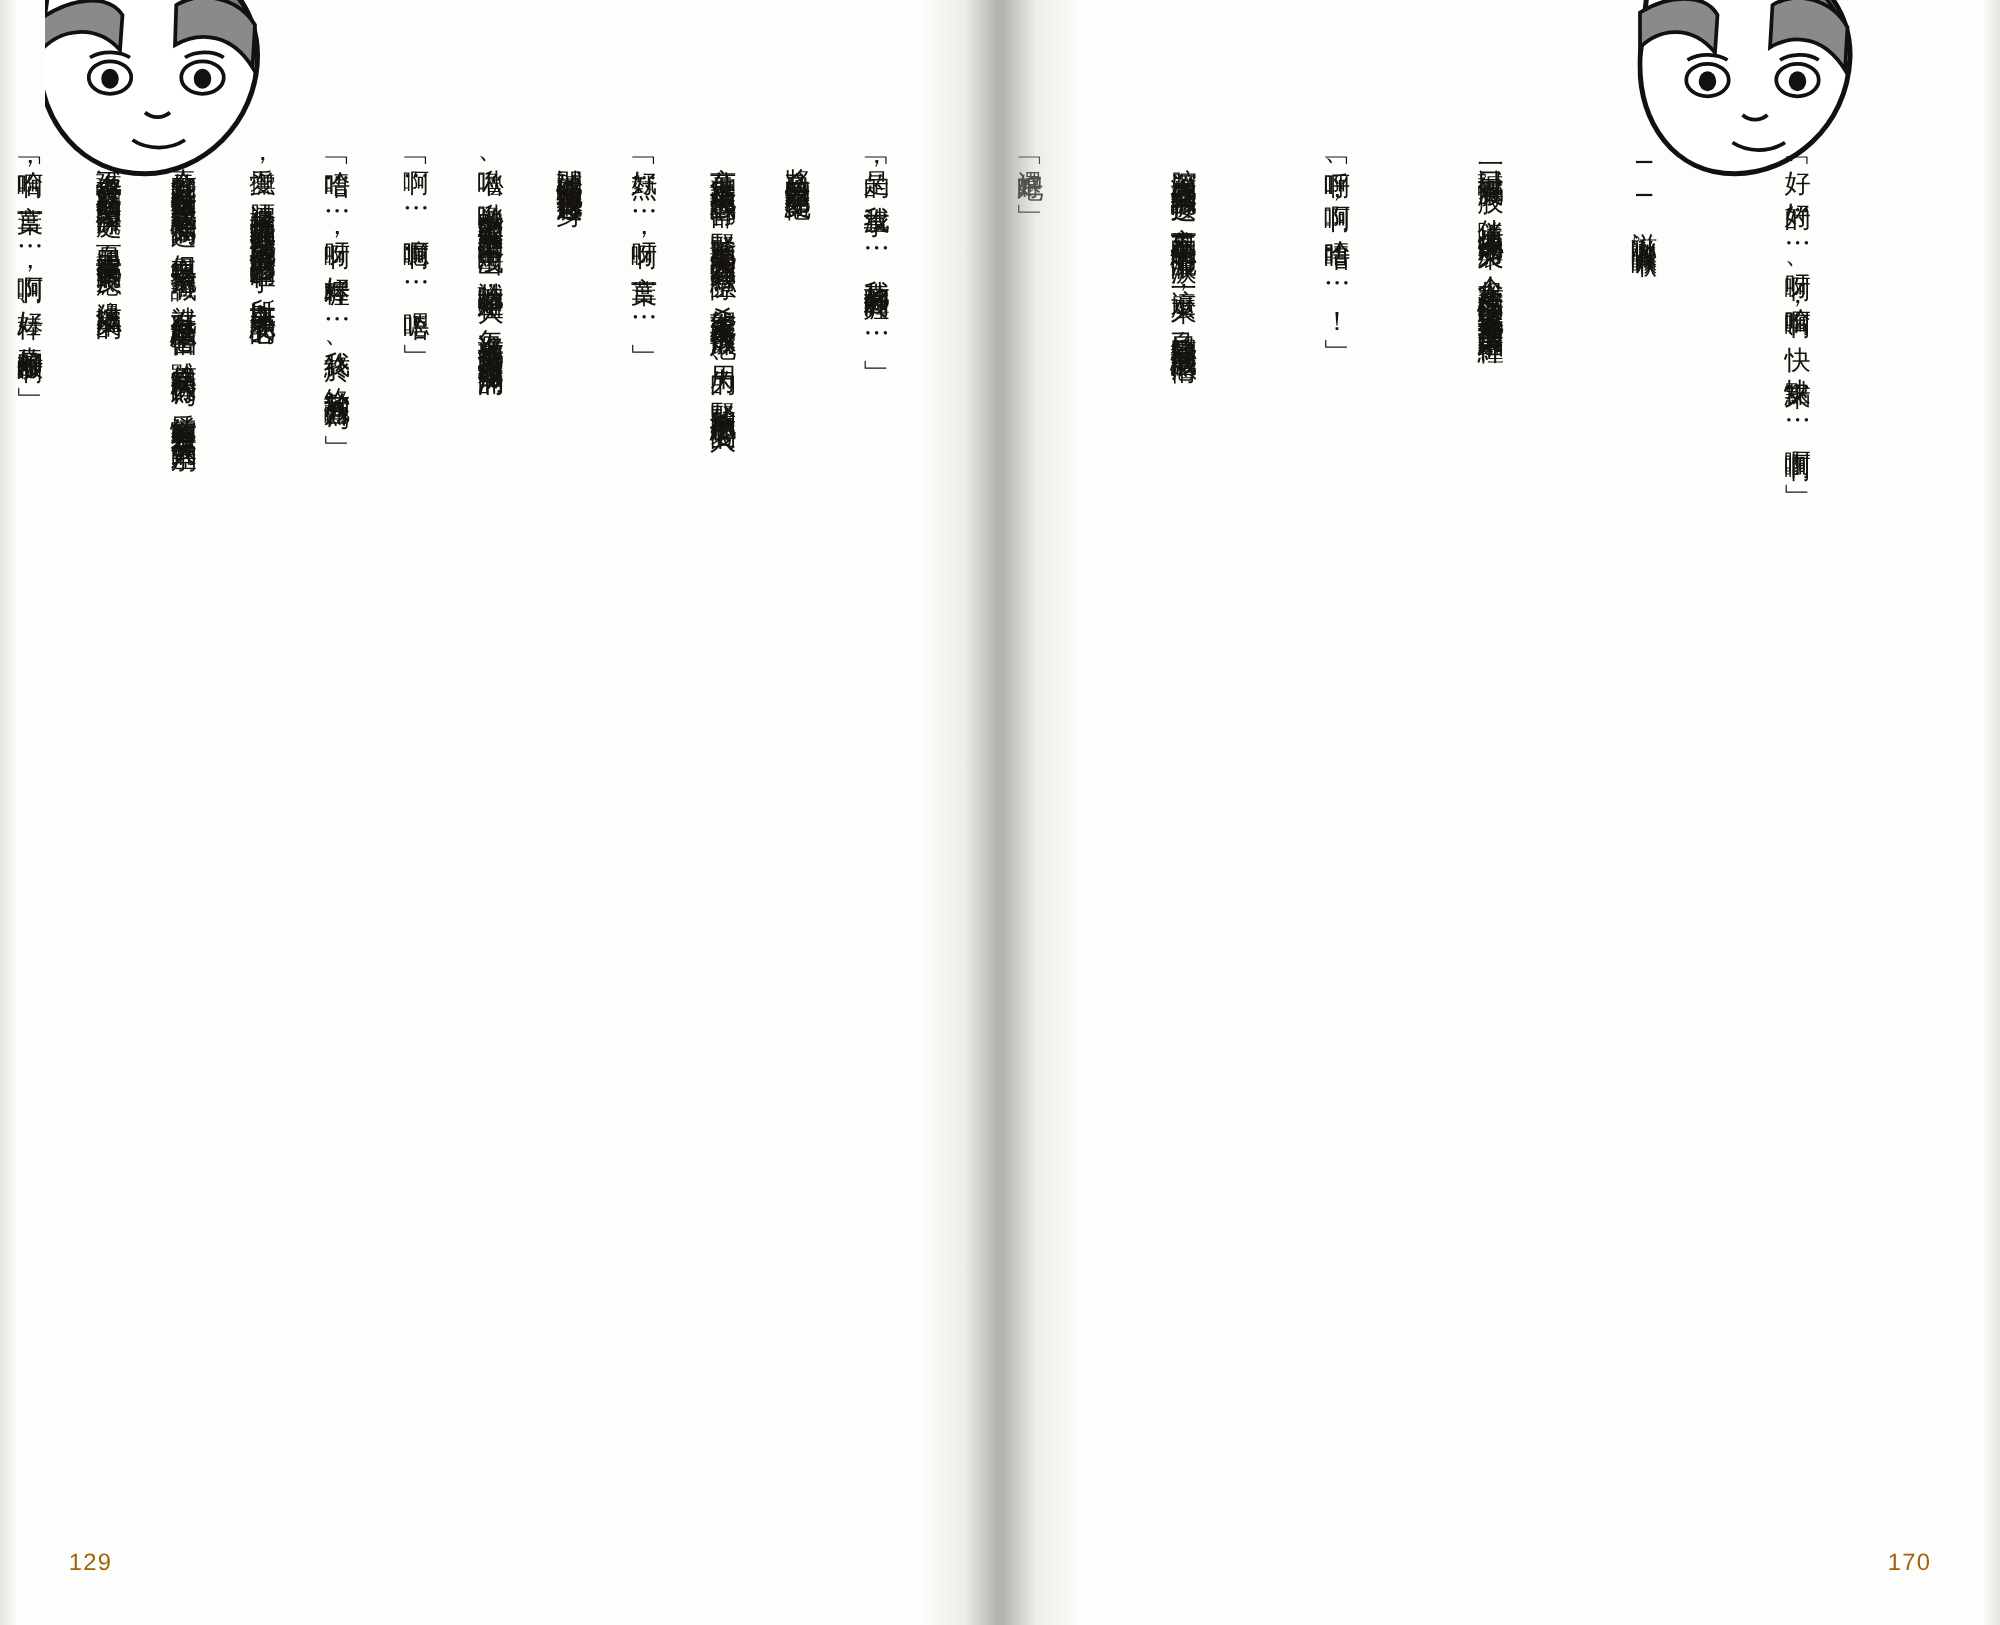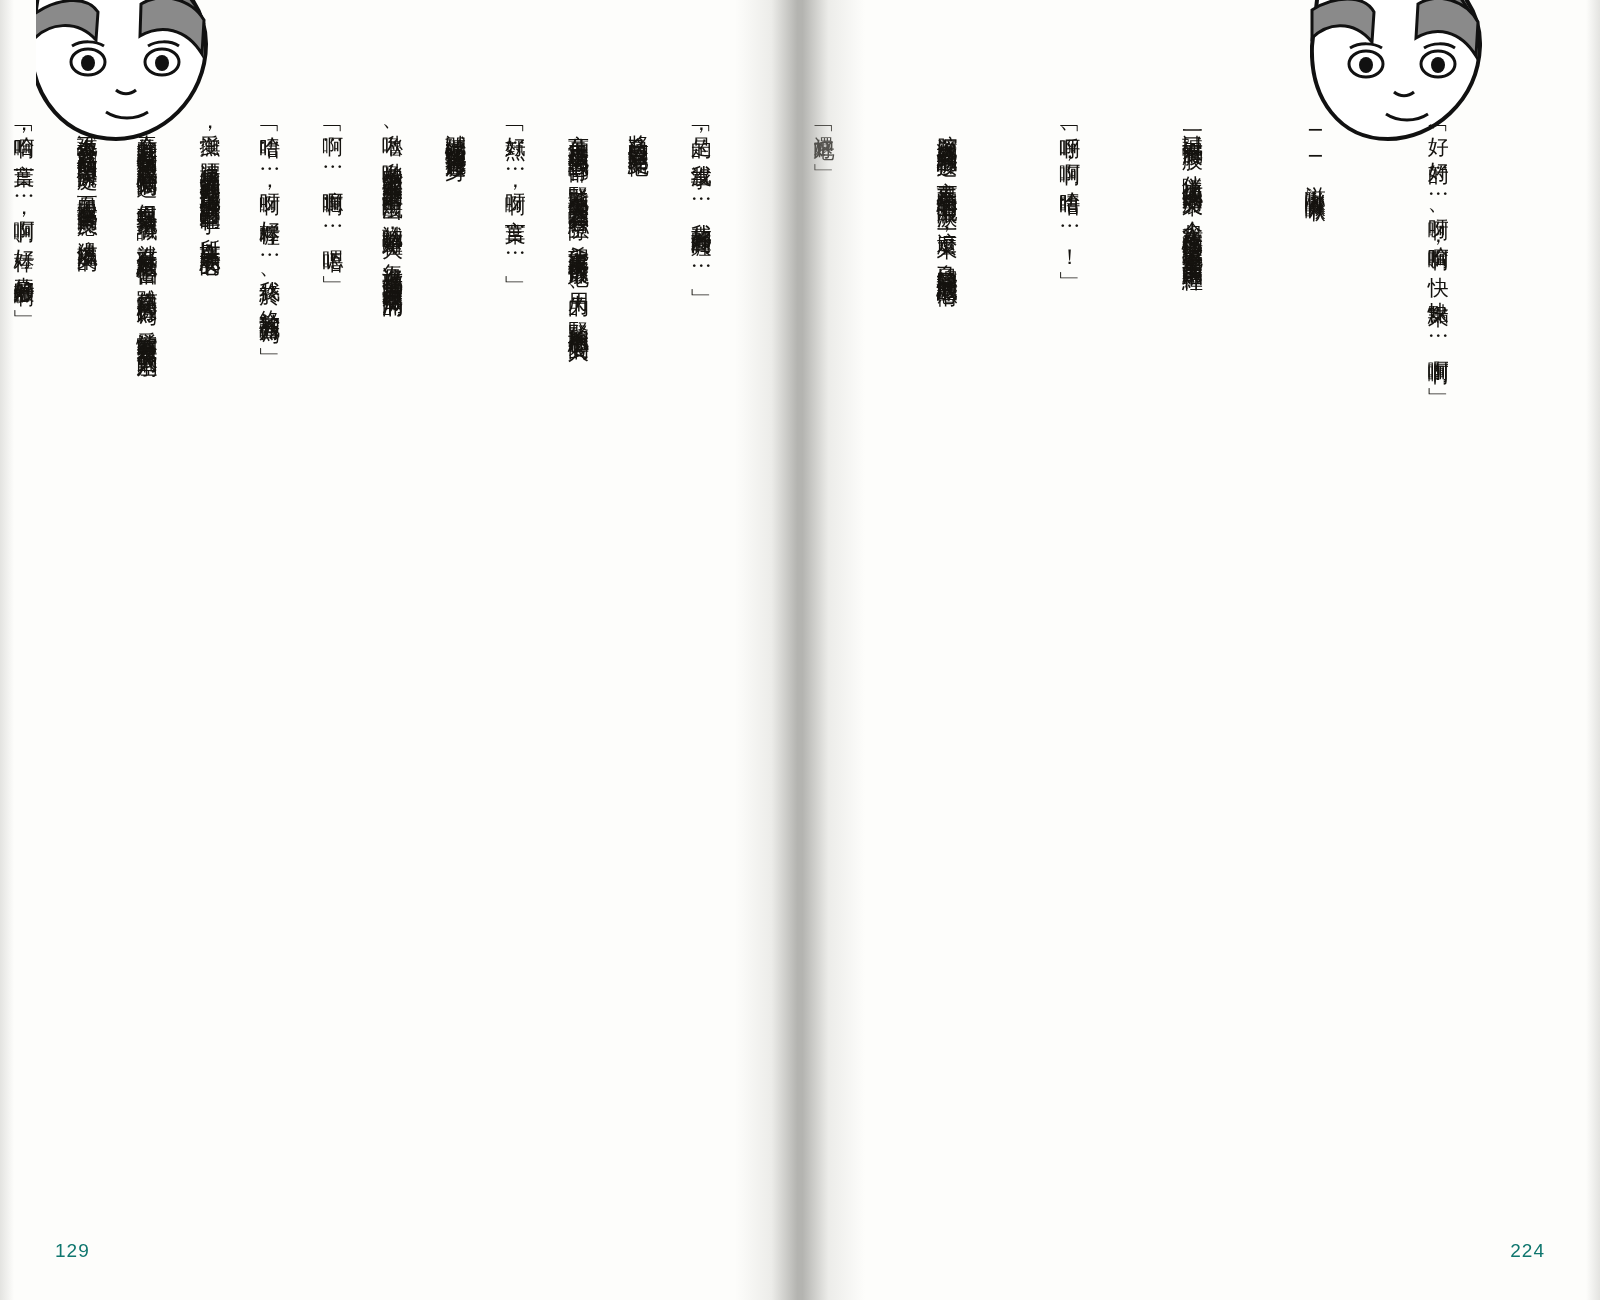--- a/index.html
+++ b/index.html
@@ -90,21 +90,21 @@
     display: block;
     margin: 0;
     padding: 0;
   }
 
   .page-number {
     position: absolute;
     bottom: 38px;
     font-family: "Liberation Sans", sans-serif;
     font-size: 19px;
-    color: #0f766e;
+    color: #a16207;
     letter-spacing: 1px;
   }
   .page.left .page-number { left: 55px; }
   .page.right .page-number { right: 55px; }
 
   
   .face {
     position: absolute;
     pointer-events: none;
   }
@@ -183,17 +183,17 @@
       <div class="para">腔襞深處感覺到誠的接近，言葉忍不住開心的流下眼淚。這麼一來，自己總算能回應誠的感情。</div>
       <div class="para">「還好吧？」</div>
       <div class="para">「是的，我沒事……我真的好高興喔……」</div>
       <div class="para">言葉伸出手來環抱住誠的背部，緊緊地不願讓兩人之間存有一絲空隙。希望能永遠不被拆散般地，用力的、緊緊的擁抱住心愛的人。</div>
       <div class="para">誠開始緩慢地前後款擺起腰身。</div>
       <div class="para">「啊……噫啊啊……嗯唔！」</div>
       <div class="para">愛撫，連腰身的搖晃的律動也能清楚地感覺出誠對自己的在乎。所以言葉才能安心的，</div>
       <div class="para">誠不像泰介只顧將自己的慾望頂向深處。而是邊觀察言葉的反應，邊佐以溫柔的</div>
     </div>
 
-    <div class="page-number">224</div>
+    <div class="page-number">170</div>
   </div>
 
   <div class="gutter"></div>
 </div>
 
 </body></html>

